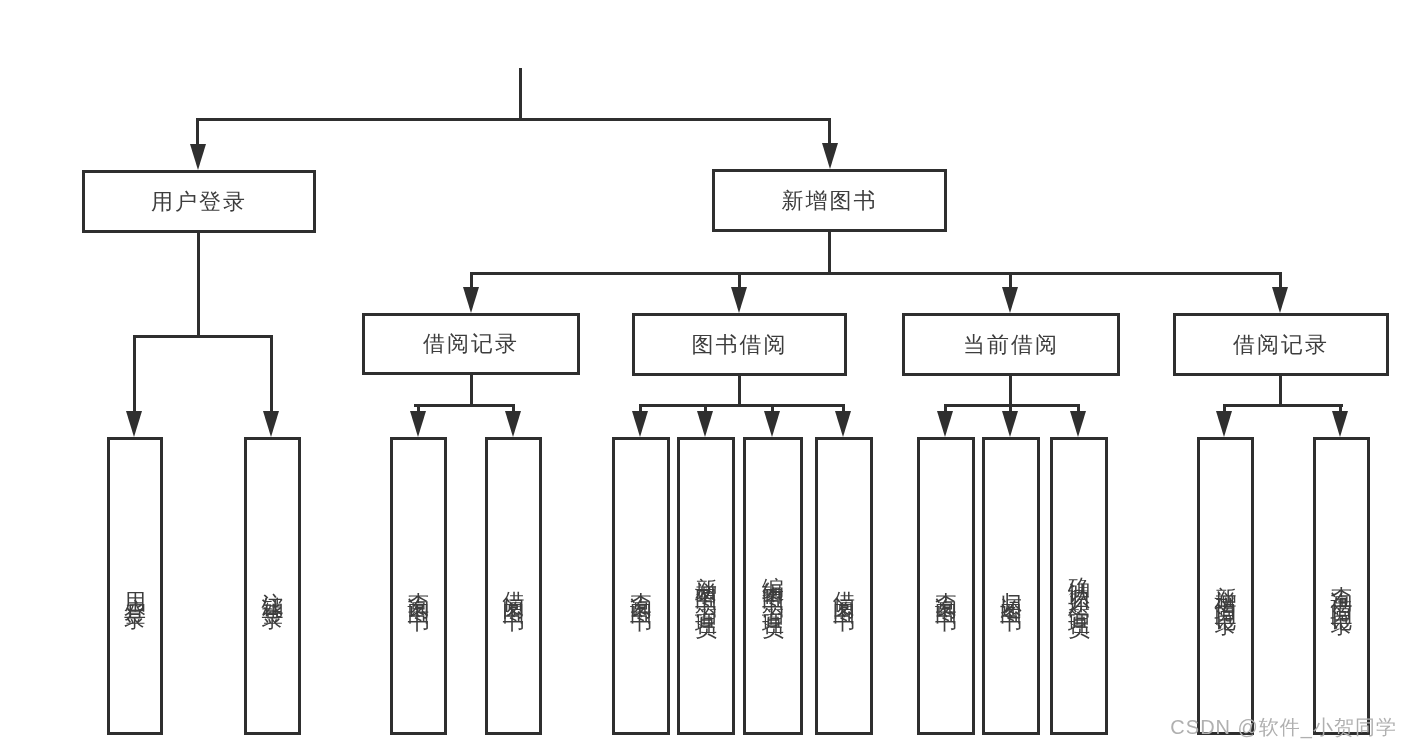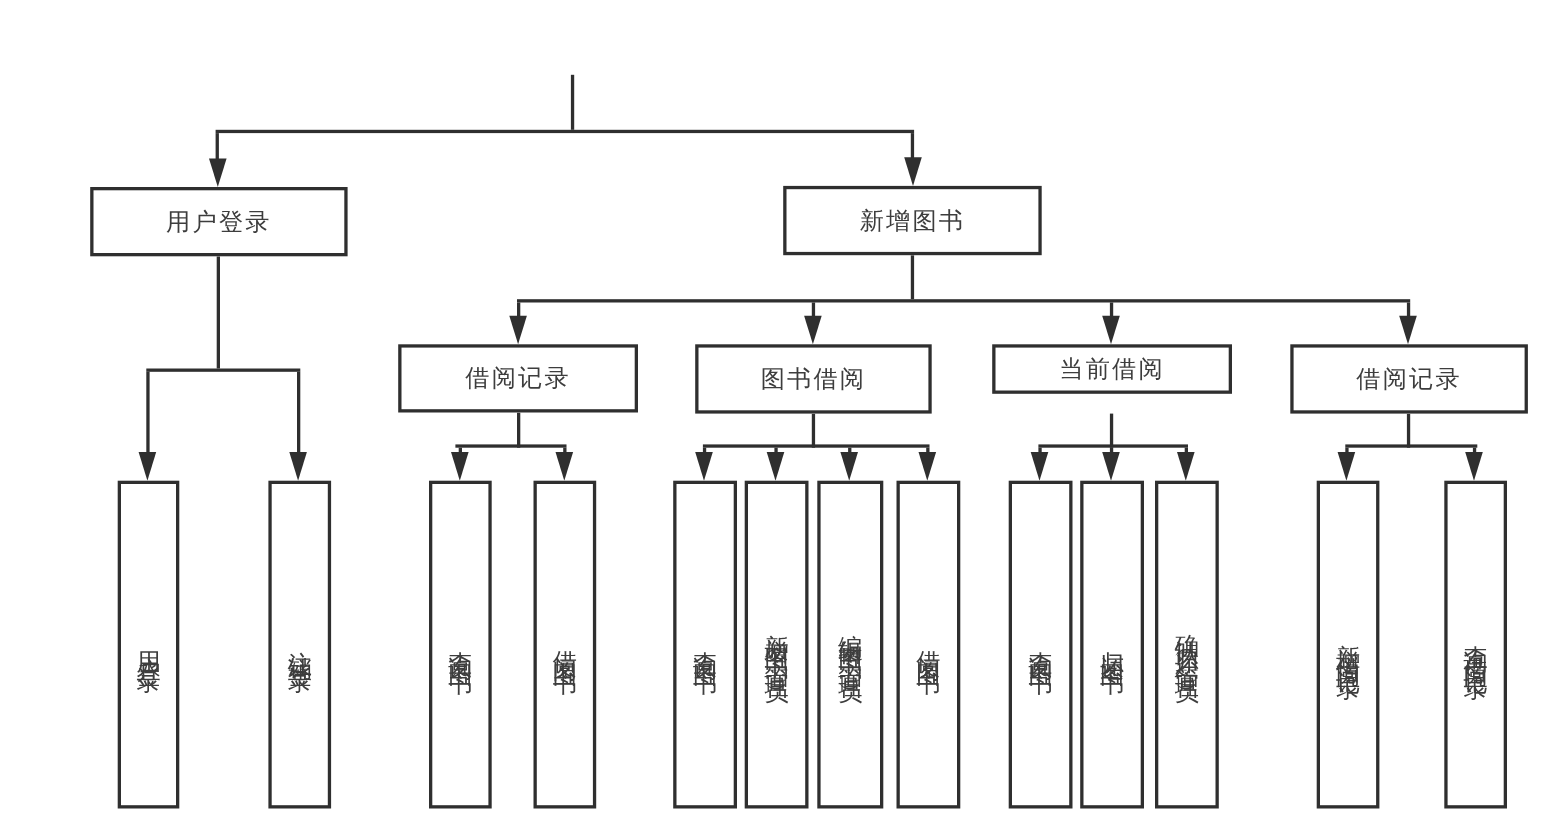--- a/index.html
+++ b/index.html
@@ -73,21 +73,21 @@
   <div class="arw" style="left:1002px; top:287px;"></div>
   <div class="v" style="left:1279px; top:275px; height:13px;"></div>
   <div class="arw" style="left:1272px; top:287px;"></div>
 
   <div class="box" style="left:362px; top:313px; width:218px; height:62px;">
     <span>借阅记录</span>
   </div>
   <div class="box" style="left:632px; top:313px; width:215px; height:63px;text-align:right;">
     <span>图书借阅</span>
   </div>
-  <div class="box" style="left:902px; top:313px; width:218px; height:45px;">
+  <div class="box" style="left:902px; top:313px; width:218px; height:63px;">
     <span>当前借阅</span>
   </div>
   <div class="box" style="left:1173px; top:313px; width:216px; height:63px;">
     <span>借阅记录</span>
   </div>
 
   <div class="v" style="left:470px; top:375px; height:32px;"></div>
   <div class="h" style="left:414px; top:404px; width:101px;"></div>
   <div class="v" style="left:417px; top:407px; height:6px;"></div>
   <div class="arw" style="left:410px; top:411px;"></div>
@@ -158,14 +158,15 @@
     <span>确认归还（管理员）</span>
   </div>
 
   <div class="vbox" style="left:1197px; top:437px; width:57px; height:298px;">
     <span>新增借阅记录</span>
   </div>
   <div class="vbox" style="left:1313px; top:437px; width:57px; height:298px;">
     <span>查询借阅记录</span>
   </div>
 
+  <div class="watermark">CSDN @软件_小贺同学</div>
 
 </div>
 
 </body></html>

